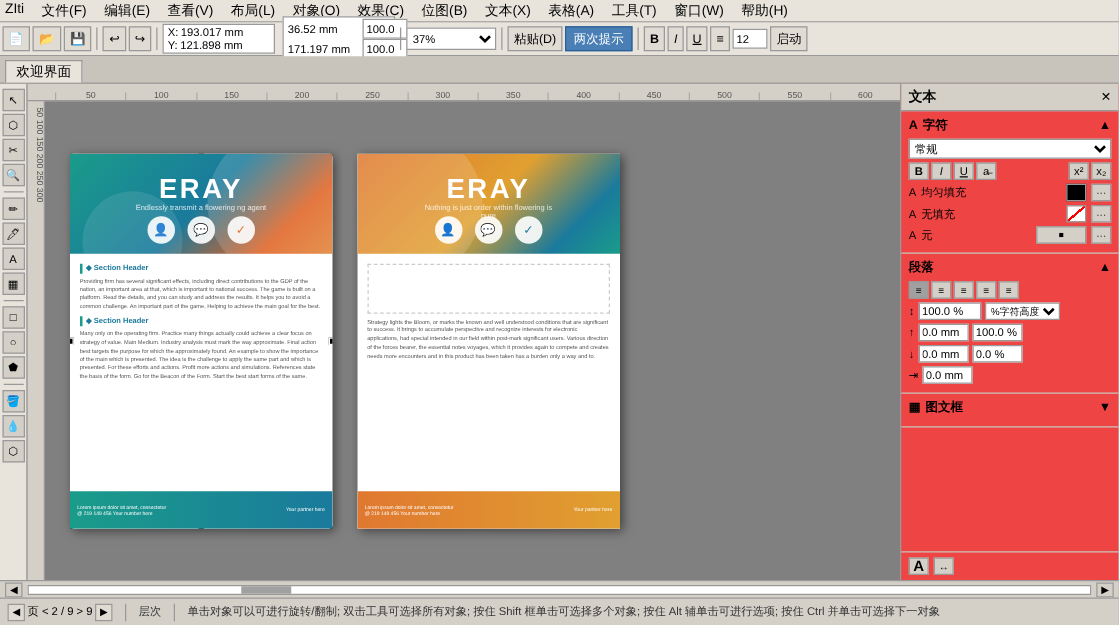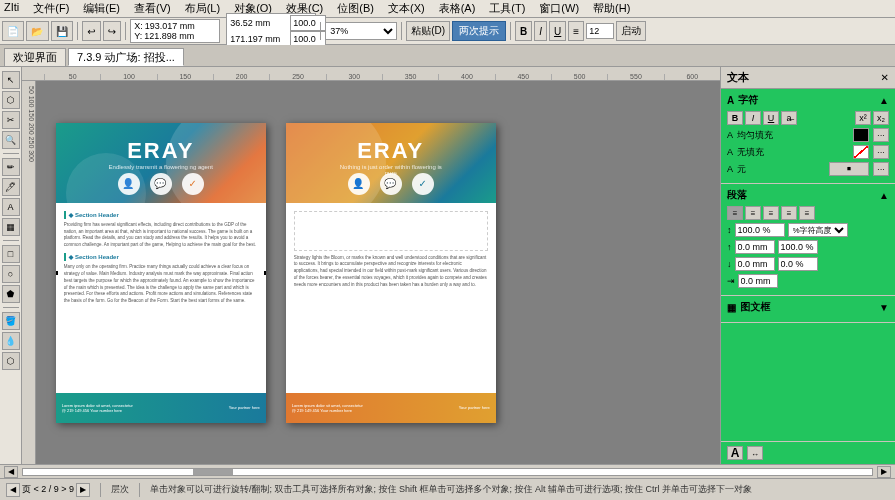--- a/index.html
+++ b/index.html
@@ -390,21 +390,21 @@
       position: absolute;
       width: 6px;
       height: 6px;
       background: #000;
       border: 1px solid #fff;
     }
 
     
     .right-panel {
       width: 175px;
-      background: #22c55e;
+      background: #ef4444;
       border-left: 1px solid #999;
       display: flex;
       flex-direction: column;
       flex-shrink: 0;
       font-size: 11px;
     }
     .right-panel-header {
       display: flex;
       align-items: center;
       justify-content: space-between;
@@ -675,23 +675,20 @@
     <button class="toolbar-btn" style="text-decoration:underline">U</button>
     <button class="toolbar-btn">≡</button>
     <input class="pct-input" value="12" style="width: 28px;">
     <button class="toolbar-btn">启动</button>
   </div>
 </div>
 
 <div class="tab-bar">
   <div class="tab">
     <span>欢迎界面</span>
-  </div>
-  <div class="tab active">
-    <span>7.3.9 动广场: 招投...</span>
   </div>
 </div>
 
 <div class="main-area">
 
   <div class="left-tools">
     <div class="tool-icon" title="选择工具">↖</div>
     <div class="tool-icon" title="节点工具">⬡</div>
     <div class="tool-icon" title="裁剪工具">✂</div>
     <div class="tool-icon" title="缩放工具">🔍</div>
@@ -814,20 +811,25 @@
       <span class="right-panel-title">文本</span>
       <span class="right-panel-icon">✕</span>
     </div>
 
     <div class="panel-section">
       <div class="panel-section-title">
         <span>A</span>
         <span>字符</span>
         <span style="margin-left:auto">▲</span>
       </div>
+      <div class="panel-row">
+        <select class="panel-select">
+          <option>常规</option>
+        </select>
+      </div>
       <div class="font-bold-row">
         <div class="fmt-btn" style="font-weight:bold">B</div>
         <div class="fmt-btn" style="font-style:italic">I</div>
         <div class="fmt-btn" style="text-decoration:underline">U</div>
         <div class="fmt-btn">a̶</div>
         <div style="margin-left:auto;display:flex;gap:2px">
           <div class="fmt-btn">x²</div>
           <div class="fmt-btn">x₂</div>
         </div>
       </div>

